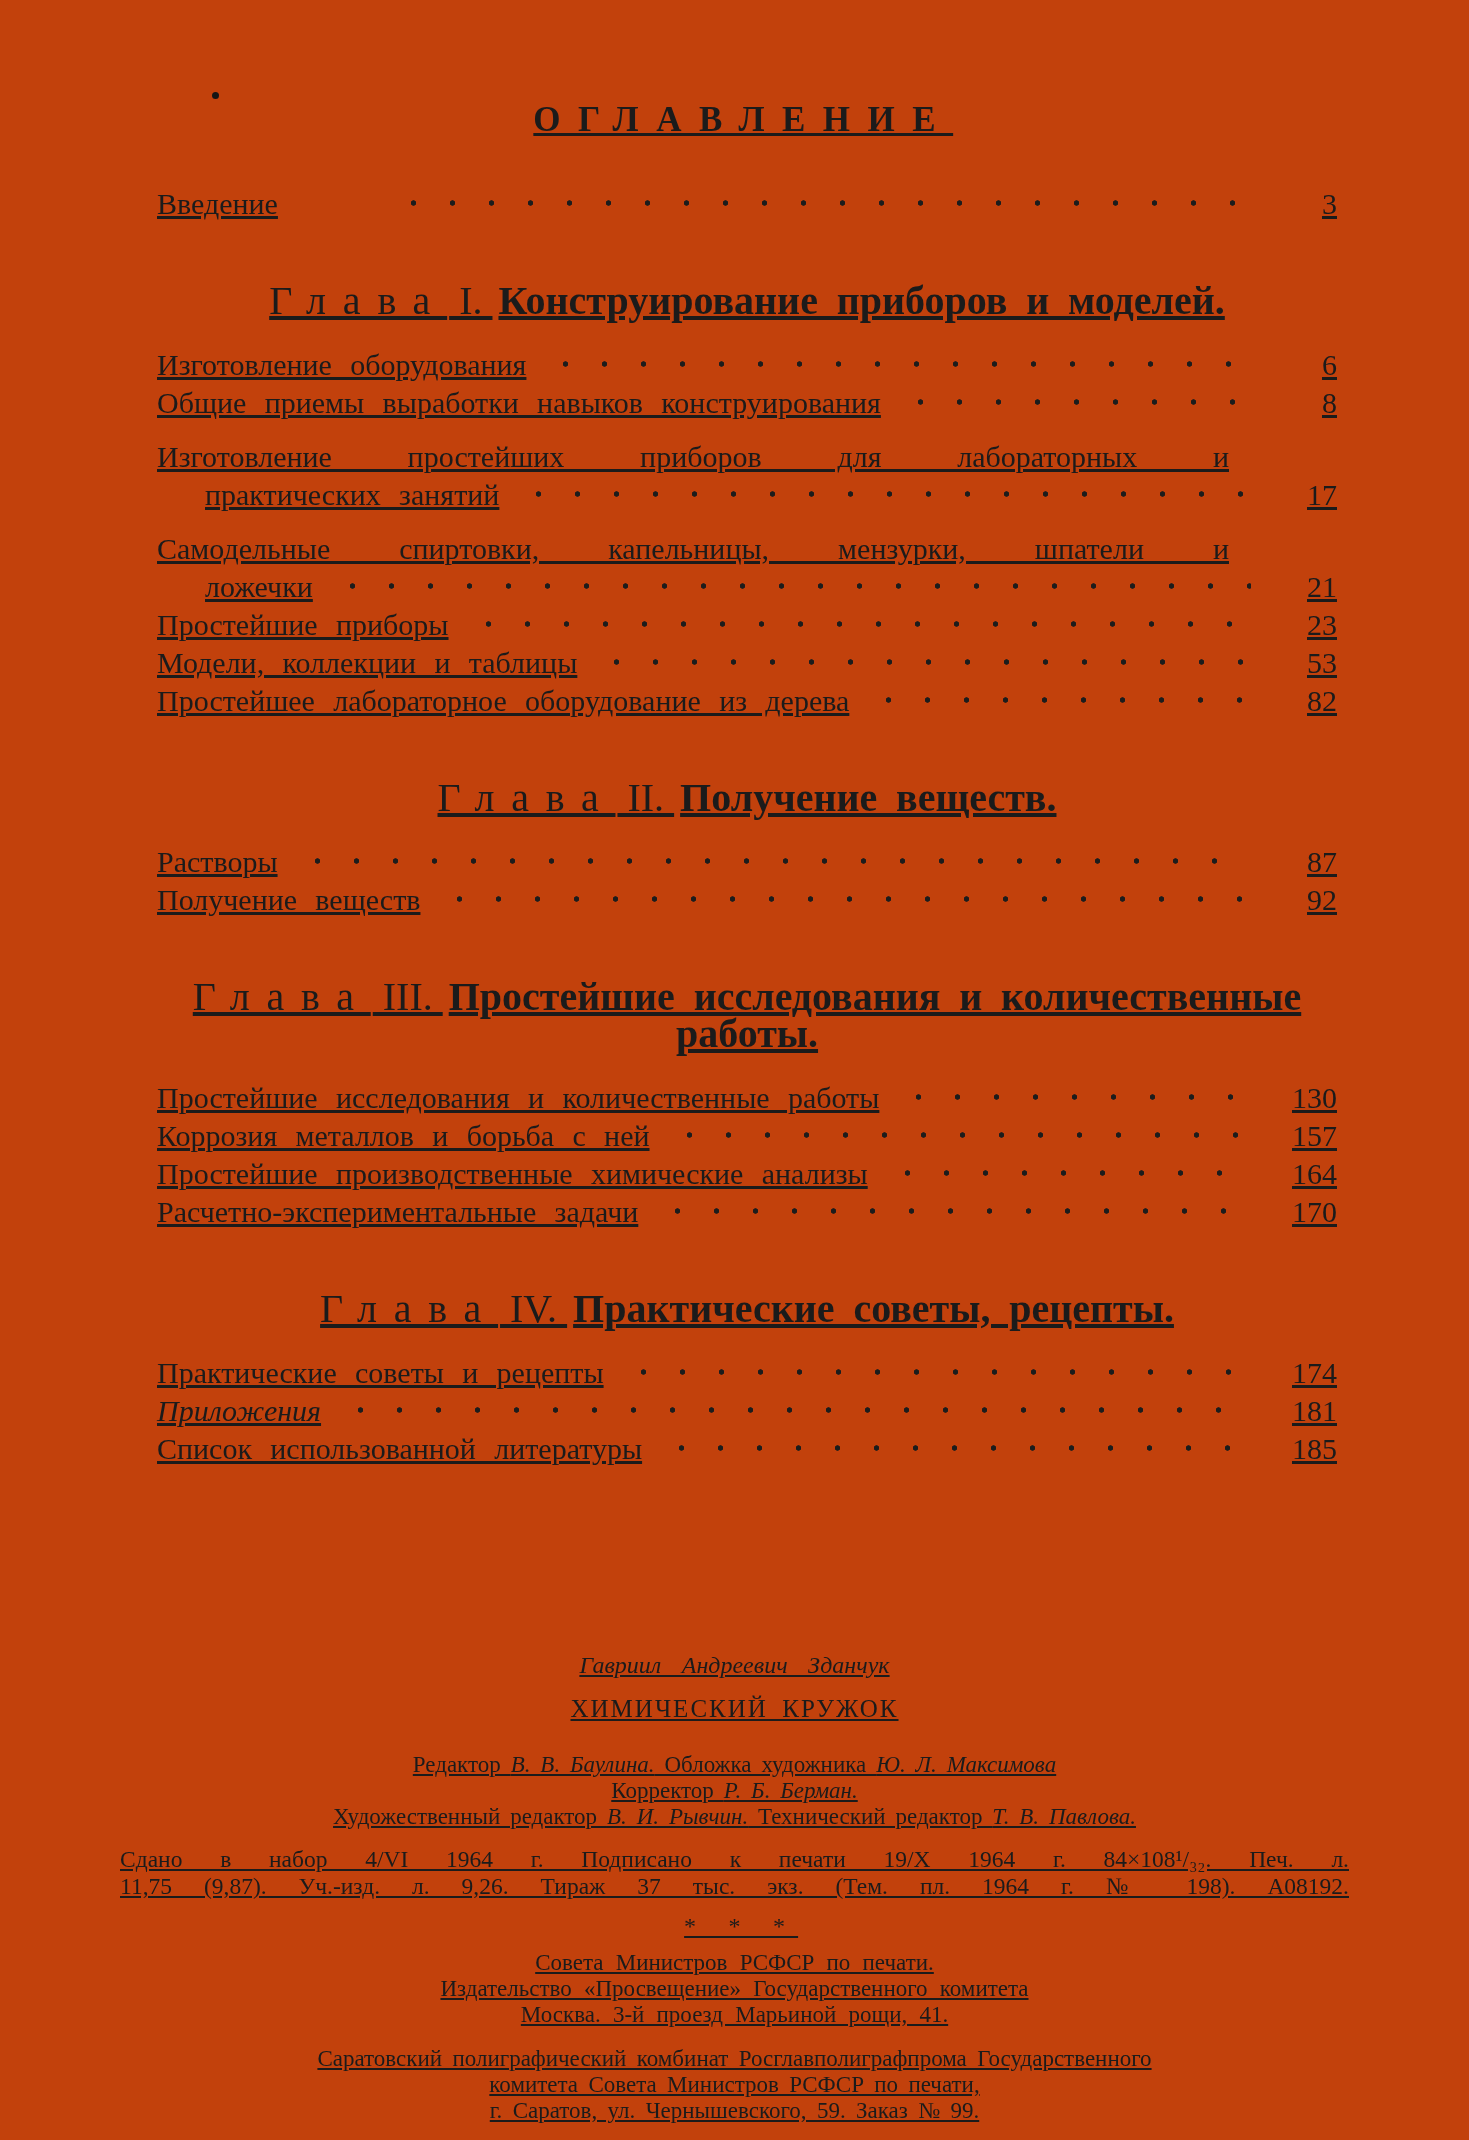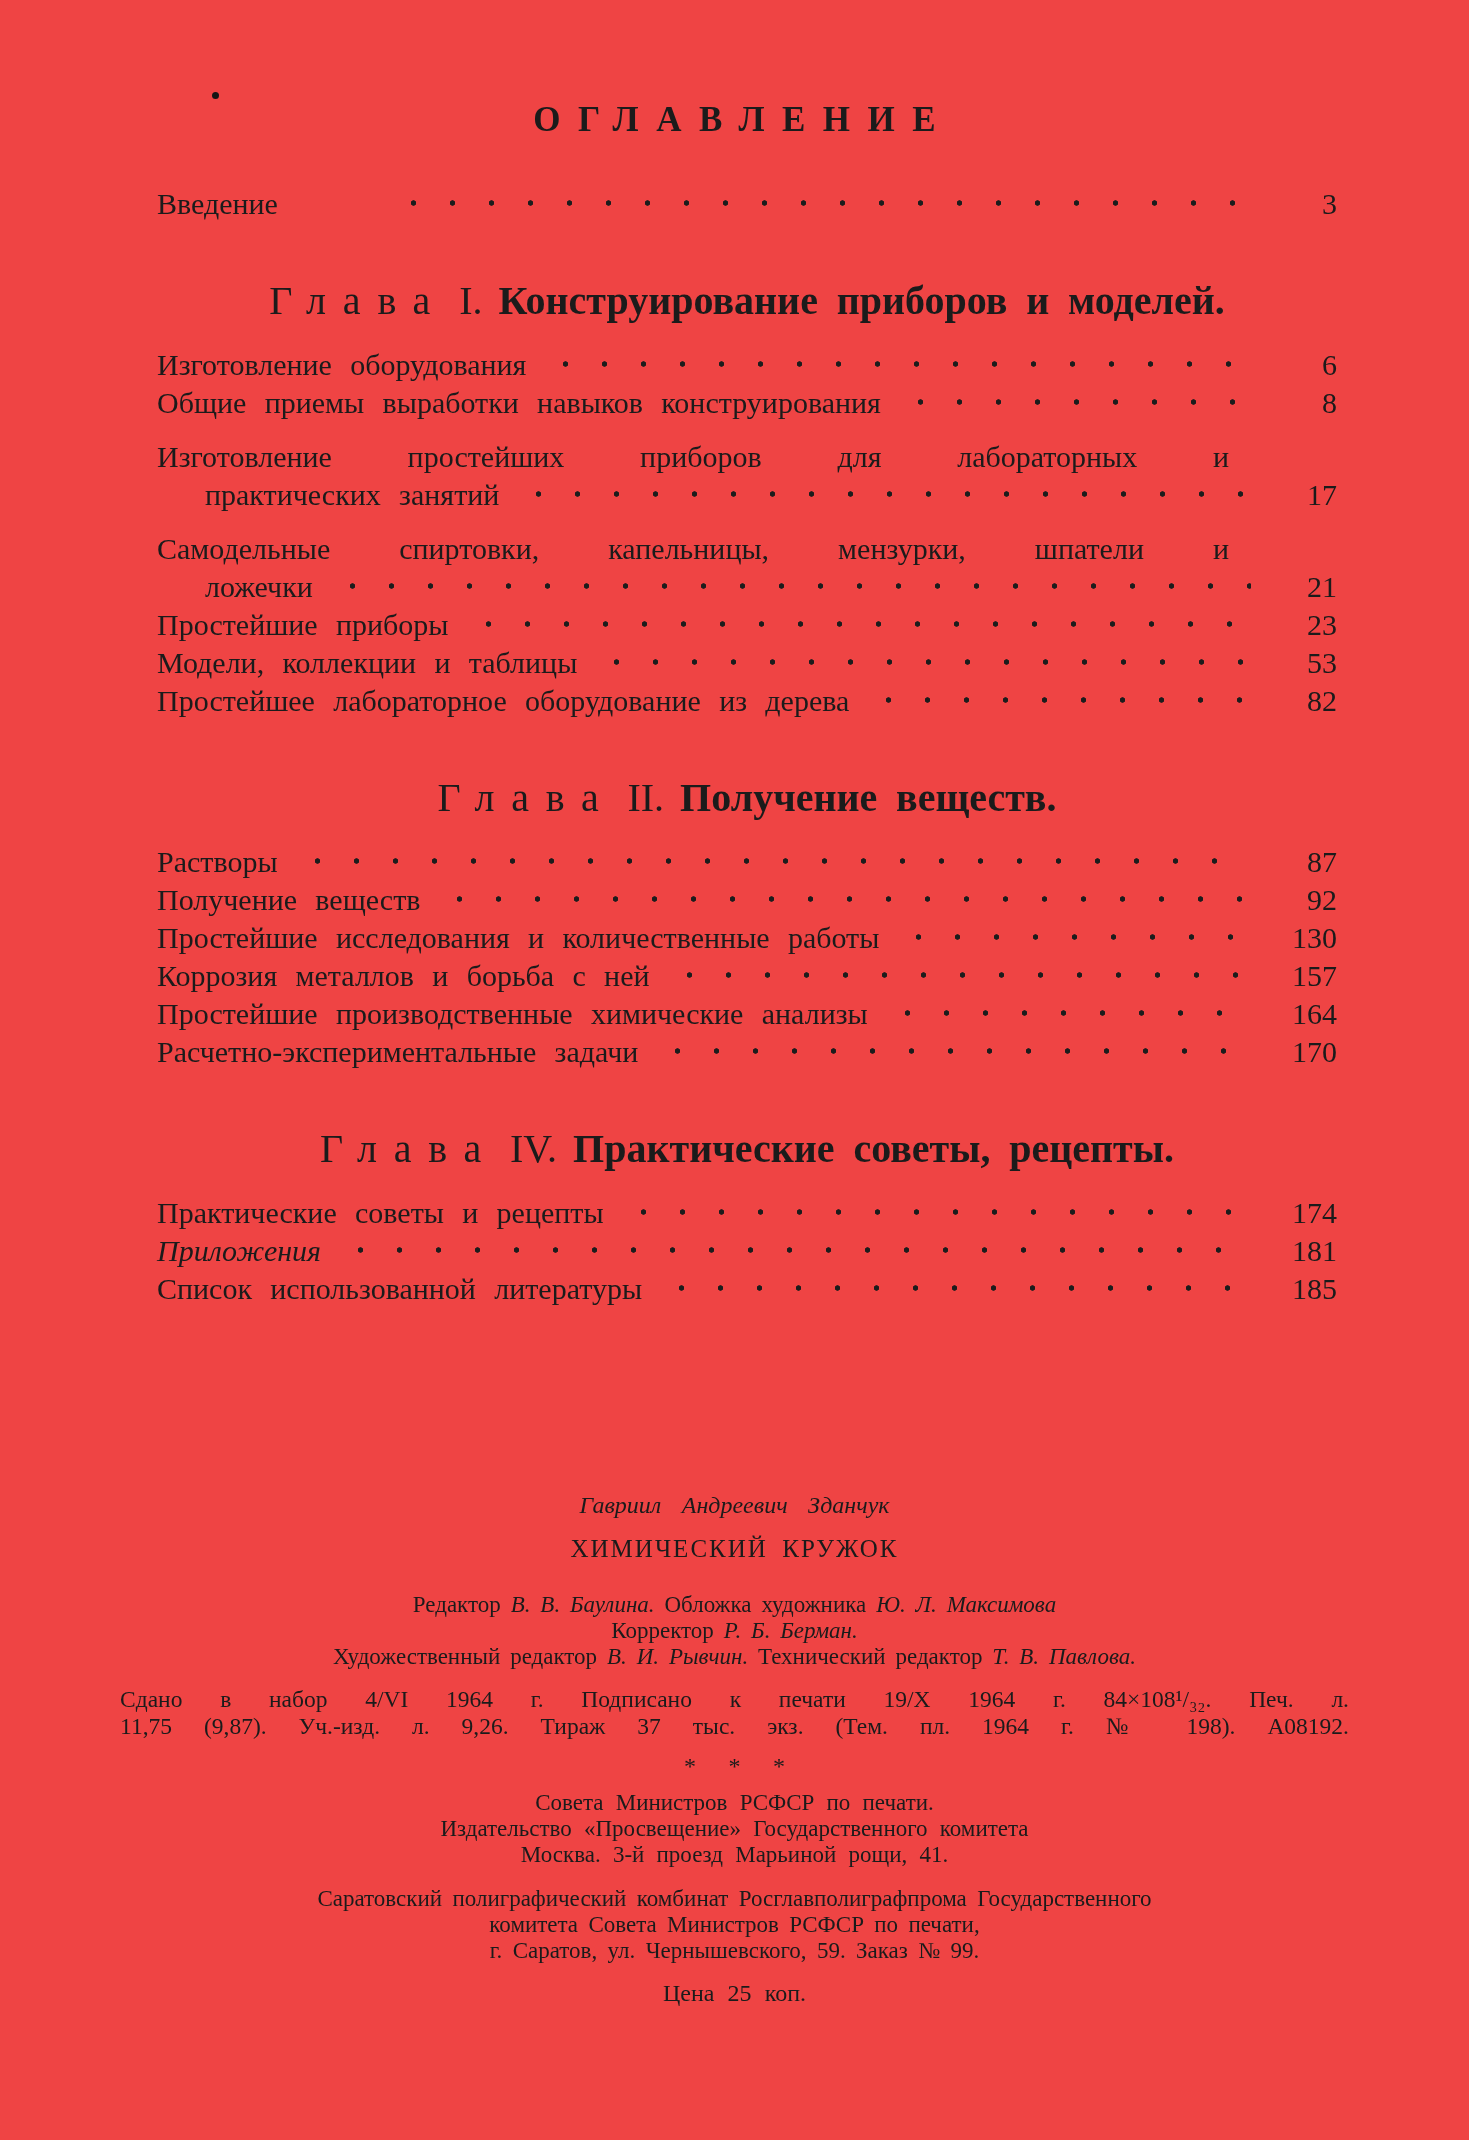--- a/index.html
+++ b/index.html
@@ -3,21 +3,21 @@
 <meta charset="utf-8">
 <style>
   html,body{margin:0;padding:0;}
   body{
     width:1469px;height:2140px;
     background:#ffffff;
     font-family:"Liberation Serif","DejaVu Serif",serif;
     color:#1b1b1b;
     -webkit-font-smoothing:antialiased;
   }
-  .page{position:relative;width:1469px;height:2140px;overflow:hidden;background:#ef4444;}
+  .page{position:relative;width:1469px;height:2140px;overflow:hidden;background:#c2410c;text-decoration:underline;}
 
   .speck{position:absolute;left:212px;top:92px;width:7px;height:7px;border-radius:50%;background:#151515;}
 
   .doc-title{
     margin:0;padding-top:98px;
     text-align:center;
     font-size:35px;font-weight:bold;
     letter-spacing:0.5em;padding-left:0.5em;
     line-height:44px;
   }
@@ -128,20 +128,21 @@
         <div class="row">
           <span class="t">Растворы</span>
           <span class="leader"></span>
           <span class="pg">87</span>
         </div>
         <div class="row">
           <span class="t">Получение веществ</span>
           <span class="leader"></span>
           <span class="pg">92</span>
         </div>
+        <div class="ch"><span class="ch-label">Глава</span><span class="ch-num"> III. </span><span class="ch-title">Простейшие исследования и количественные</span><br><span class="ch-title">работы.</span></div>
         <div class="row">
           <span class="t">Простейшие исследования и количественные работы</span>
           <span class="leader"></span>
           <span class="pg">130</span>
         </div>
         <div class="row">
           <span class="t">Коррозия металлов и борьба с ней</span>
           <span class="leader"></span>
           <span class="pg">157</span>
         </div>

